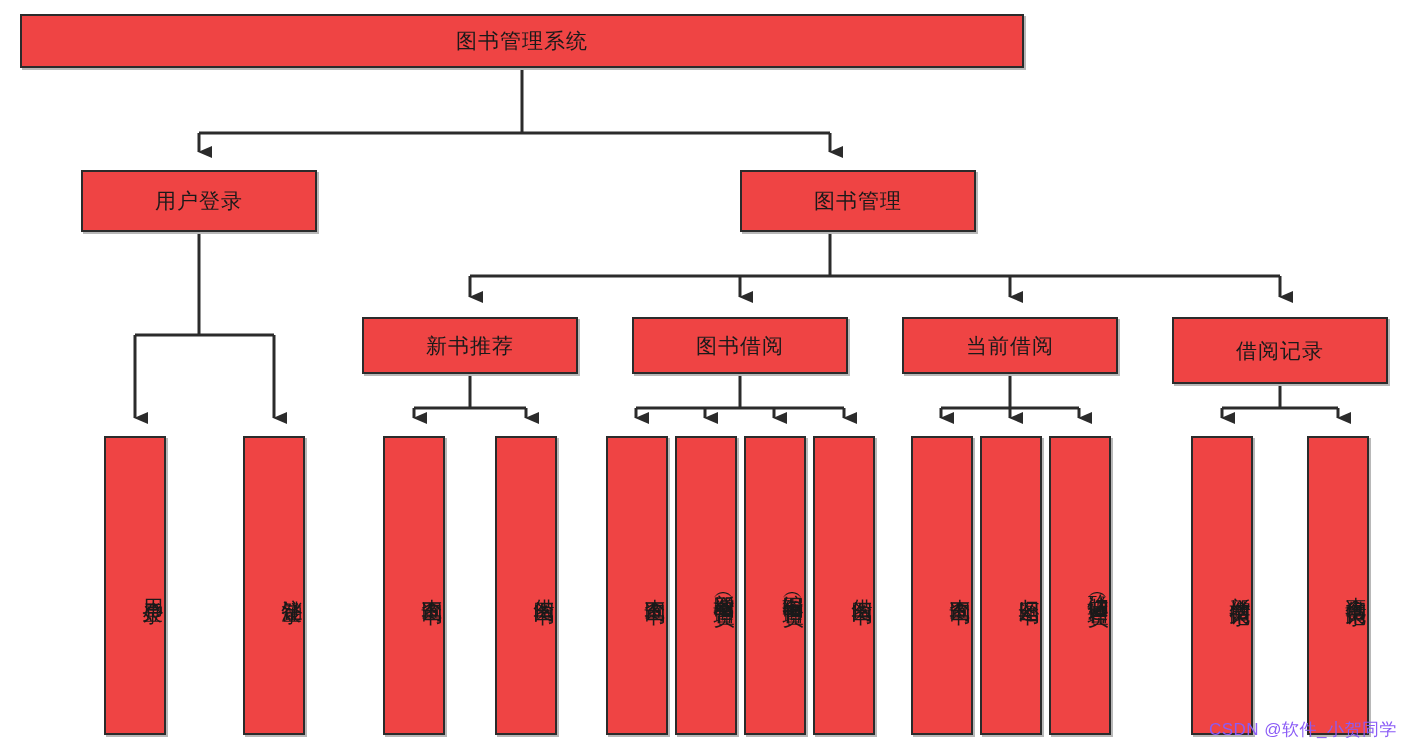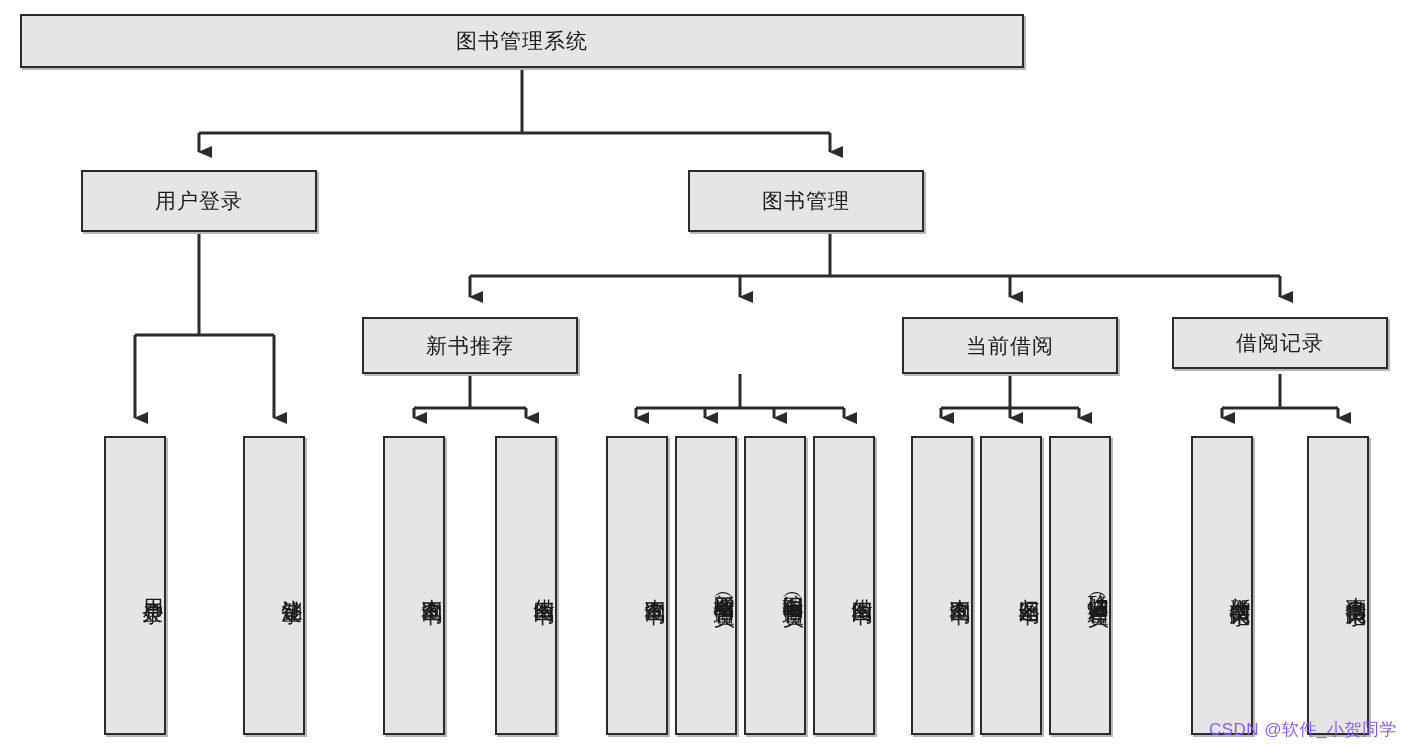--- a/index.html
+++ b/index.html
@@ -20,21 +20,21 @@
   svg.wires {
     position: absolute;
     left: 0;
     top: 0;
     width: 1405px;
     height: 747px;
   }
   .node {
     position: absolute;
     box-sizing: border-box;
-    background: #e5e5e5;
+    background: #ef4444;
     border: 2px solid #2b2b2b;
     box-shadow: 2px 2px 0 0 #b8b8b8;
     display: flex;
     align-items: center;
     justify-content: center;
     color: #1a1a1a;
     z-index: 3;
   }
   .node.horiz {
     font-size: 21px;
@@ -119,31 +119,34 @@
     </g>
   </svg>
 
   <div class="node horiz" style="left:20px; top:14px; width:1004px; height:54px;">
     <span>图书管理系统</span>
   </div>
 
   <div class="node horiz" style="left:81px; top:170px; width:236px; height:62px;">
     <span>用户登录</span>
   </div>
-  <div class="node horiz" style="left:688px; top:170px; width:236px; height:62px;">
+  <div class="node horiz" style="left:740px; top:170px; width:236px; height:62px;">
     <span>图书管理</span>
   </div>
 
   <div class="node horiz" style="left:362px; top:317px; width:216px; height:57px;text-align:right;">
     <span>新书推荐</span>
   </div>
+  <div class="node horiz" style="left:632px; top:317px; width:216px; height:57px;">
+    <span>图书借阅</span>
+  </div>
   <div class="node horiz" style="left:902px; top:317px; width:216px; height:57px;justify-content:center;">
     <span>当前借阅</span>
   </div>
-  <div class="node horiz" style="left:1172px; top:317px; width:216px; height:52px;">
+  <div class="node horiz" style="left:1172px; top:317px; width:216px; height:67px;">
     <span>借阅记录</span>
   </div>
 
   <div class="node vert" style="left:104px; top:436px; width:62px; height:299px;">
     <span>用户登录</span>
   </div>
   <div class="node vert" style="left:243px; top:436px; width:62px; height:299px;">
     <span>注销登录</span>
   </div>
 

